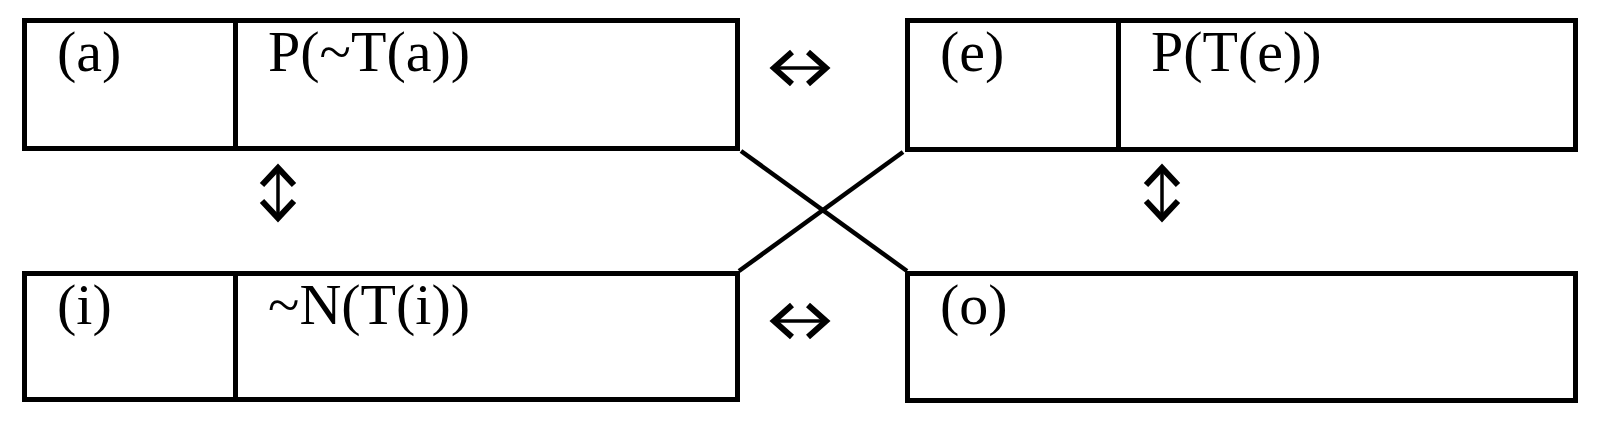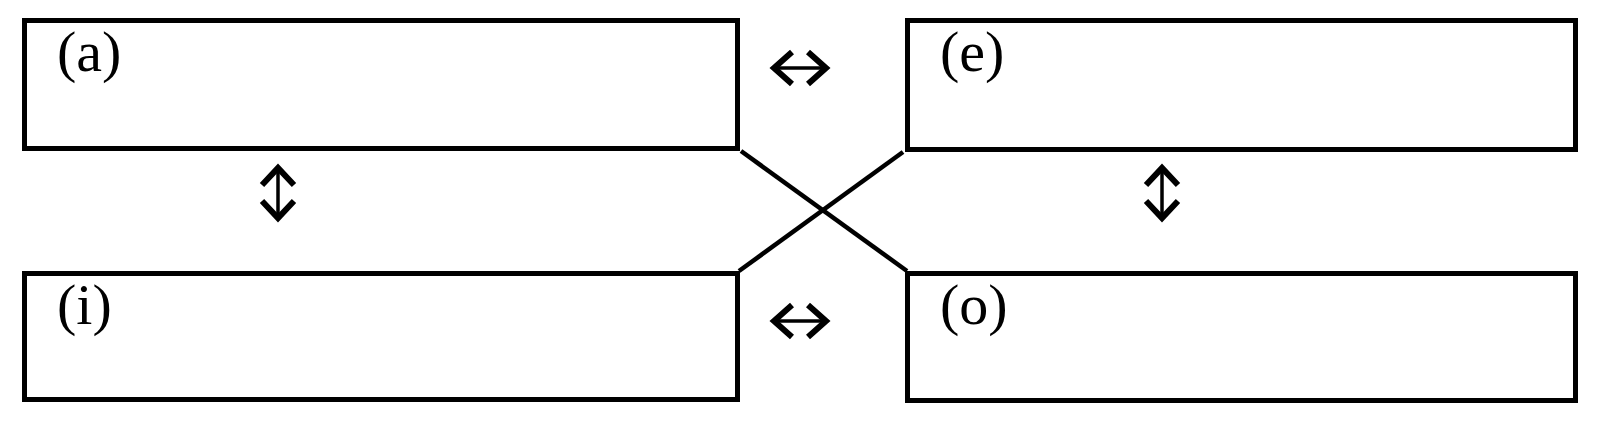--- a/index.html
+++ b/index.html
@@ -66,28 +66,31 @@
 
 <div class="canvas">
 
   <svg class="overlay" viewBox="0 0 1600 423" xmlns="http://www.w3.org/2000/svg">
     <line x1="741" y1="151" x2="907" y2="271" stroke="#000000" stroke-width="4.5"></line>
     <line x1="903" y1="152" x2="739" y2="271" stroke="#000000" stroke-width="4.5"></line>
   </svg>
 
   <div class="box" id="box-a">
     <div class="cell label">(a)</div>
+    <div class="cell formula">P(~T(a))</div>
   </div>
 
   <div class="box" id="box-e">
     <div class="cell label">(e)</div>
+    <div class="cell formula">P(T(e))</div>
   </div>
 
   <div class="box" id="box-i">
     <div class="cell label">(i)</div>
+    <div class="cell formula">~N(T(i))</div>
   </div>
 
   <div class="box" id="box-o">
     <div class="cell label">(o)</div>
   </div>
 
   <svg class="arrow" id="arrow-top-horizontal" width="64" height="40" viewBox="0 0 64 40" xmlns="http://www.w3.org/2000/svg" aria-label="↔">
     <path d="M10,20 L54,20" stroke="#000000" stroke-width="3.5" fill="none"></path>
     <path d="M24,4 L6,20 L24,36" stroke="#000000" stroke-width="6" fill="none"></path>
     <path d="M40,4 L58,20 L40,36" stroke="#000000" stroke-width="6" fill="none"></path>

